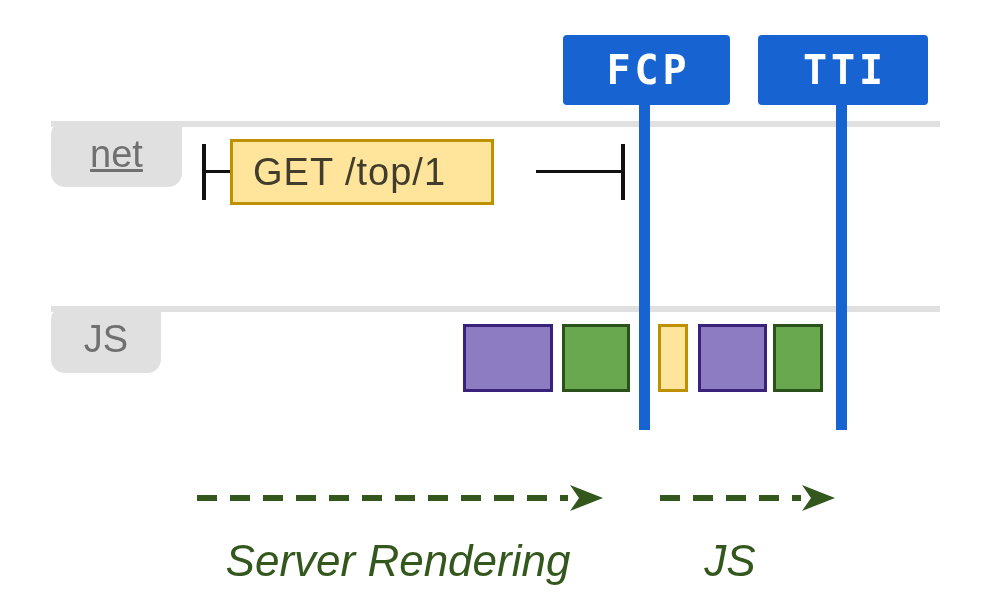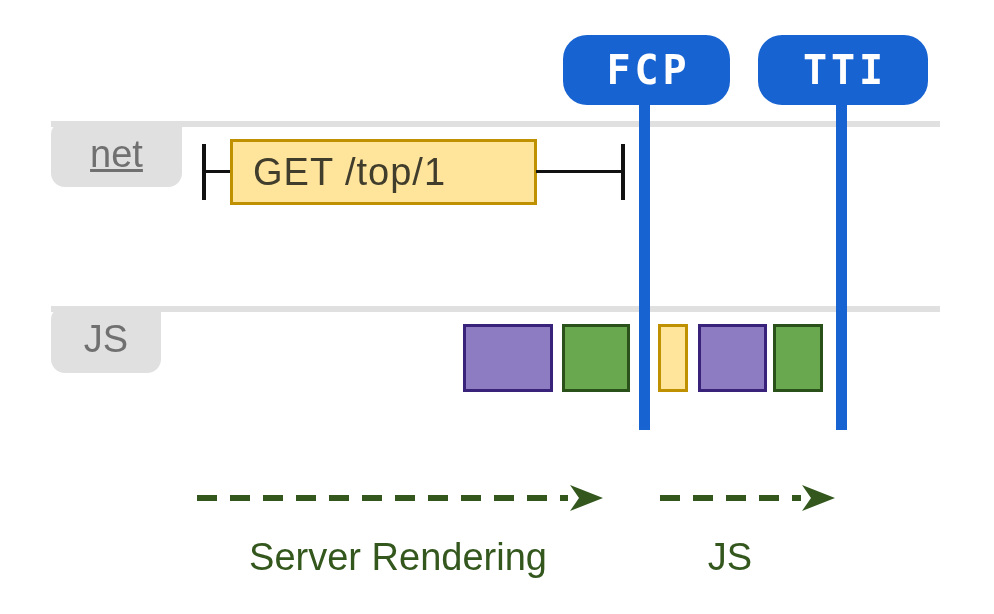--- a/index.html
+++ b/index.html
@@ -60,21 +60,21 @@
     background: var(--whisker-black, #111111);
     z-index: 2;
   }
   .req-connector-left  { left: 205px; width: 26px; }
   .req-connector-right { left: 536px; width: 86px; }
 
   .request-box {
     position: absolute;
     left: 230px;
     top: 139px;
-    width: 307px;
+    width: 264px;
     height: 66px;
     box-sizing: border-box;
     background: var(--request-yellow-fill, #ffe59b);
     border: 3px solid var(--request-yellow-border, #bf9000);
     display: flex;
     align-items: center;
     padding-left: 20px;
     font-size: 38px;
     letter-spacing: 1px;
     color: var(--request-text, #413d2d);
@@ -102,21 +102,21 @@
     background: var(--marker-blue, #1763d2);
     z-index: 3;
   }
   .fcp-line { left: 639px; }
   .tti-line { left: 836px; }
 
   .marker-badge {
     position: absolute;
     top: 35px;
     height: 70px;
-    border-radius: 24px;
+    border-radius: 4px;
     background: var(--marker-blue, #1763d2);
     color: #ffffff;
     display: flex;
     align-items: center;
     justify-content: center;
     font-family: "DejaVu Sans Mono", monospace;
     font-weight: bold;
     font-size: 40px;
     letter-spacing: 4px;
     text-indent: 4px;
@@ -142,24 +142,25 @@
     fill: none;
   }
   .phase-arrow-head {
     fill: var(--phase-green, #33571d);
     stroke: none;
   }
   .phase-label {
     position: absolute;
     top: 536px;
     transform: translateX(-50%);
-    font-size: 38px;
+    font-size: 44px;
     color: var(--phase-green, #33571d);
     white-space: nowrap;
     z-index: 1;
+    font-style: italic;
   }
   .phase-label-server { left: 398px; }
   .phase-label-js     { left: 730px; }
 </style>
 </head>
 <body>
 
 <div class="canvas">
 
   <div class="lane-line net-line"></div>

